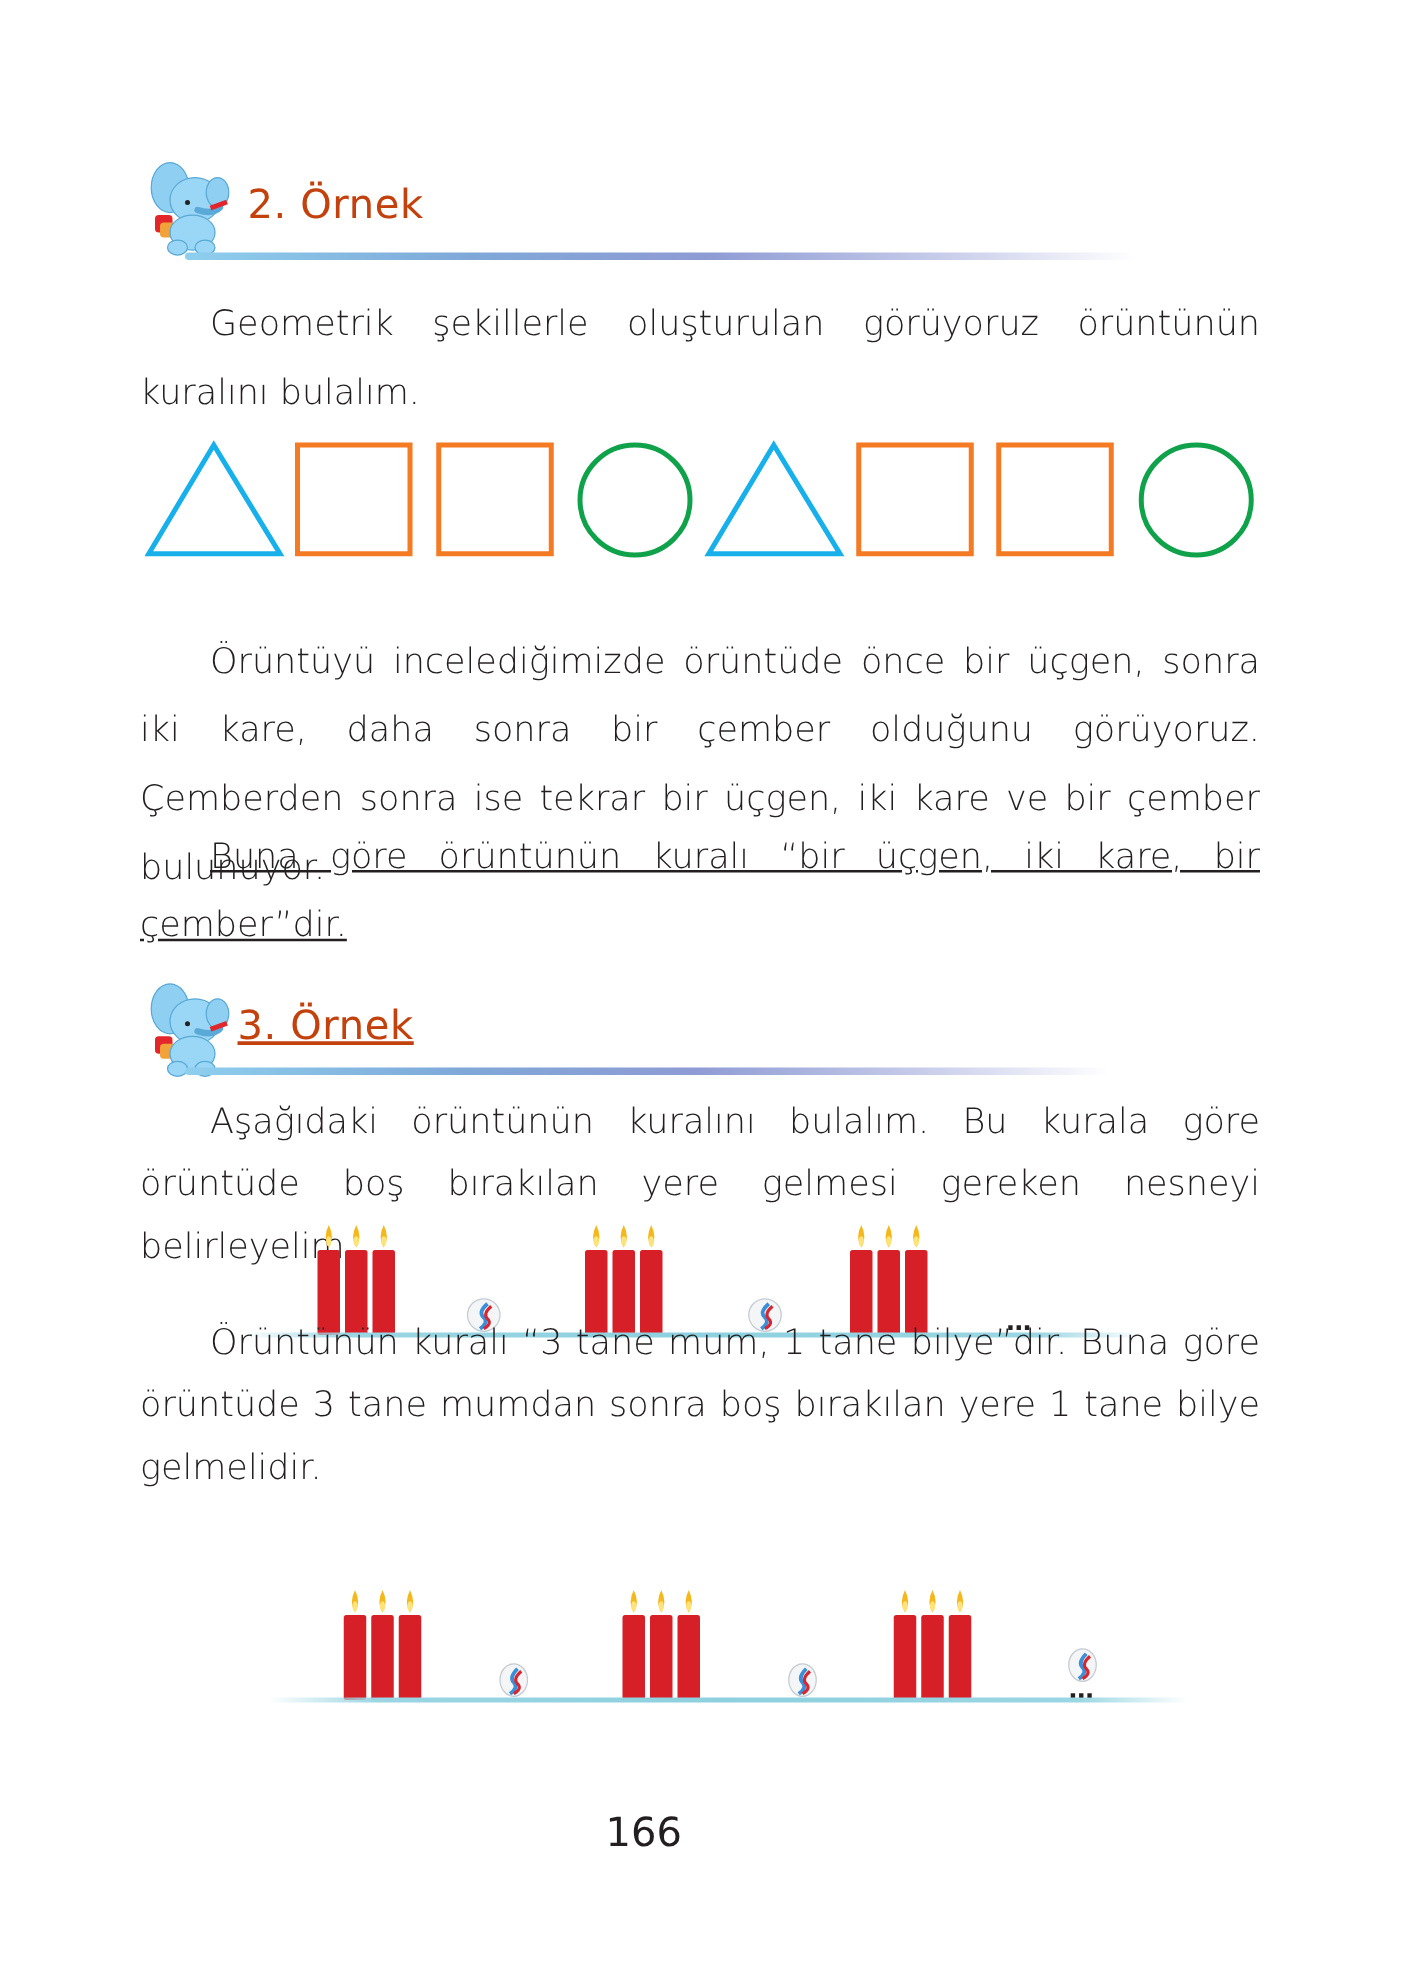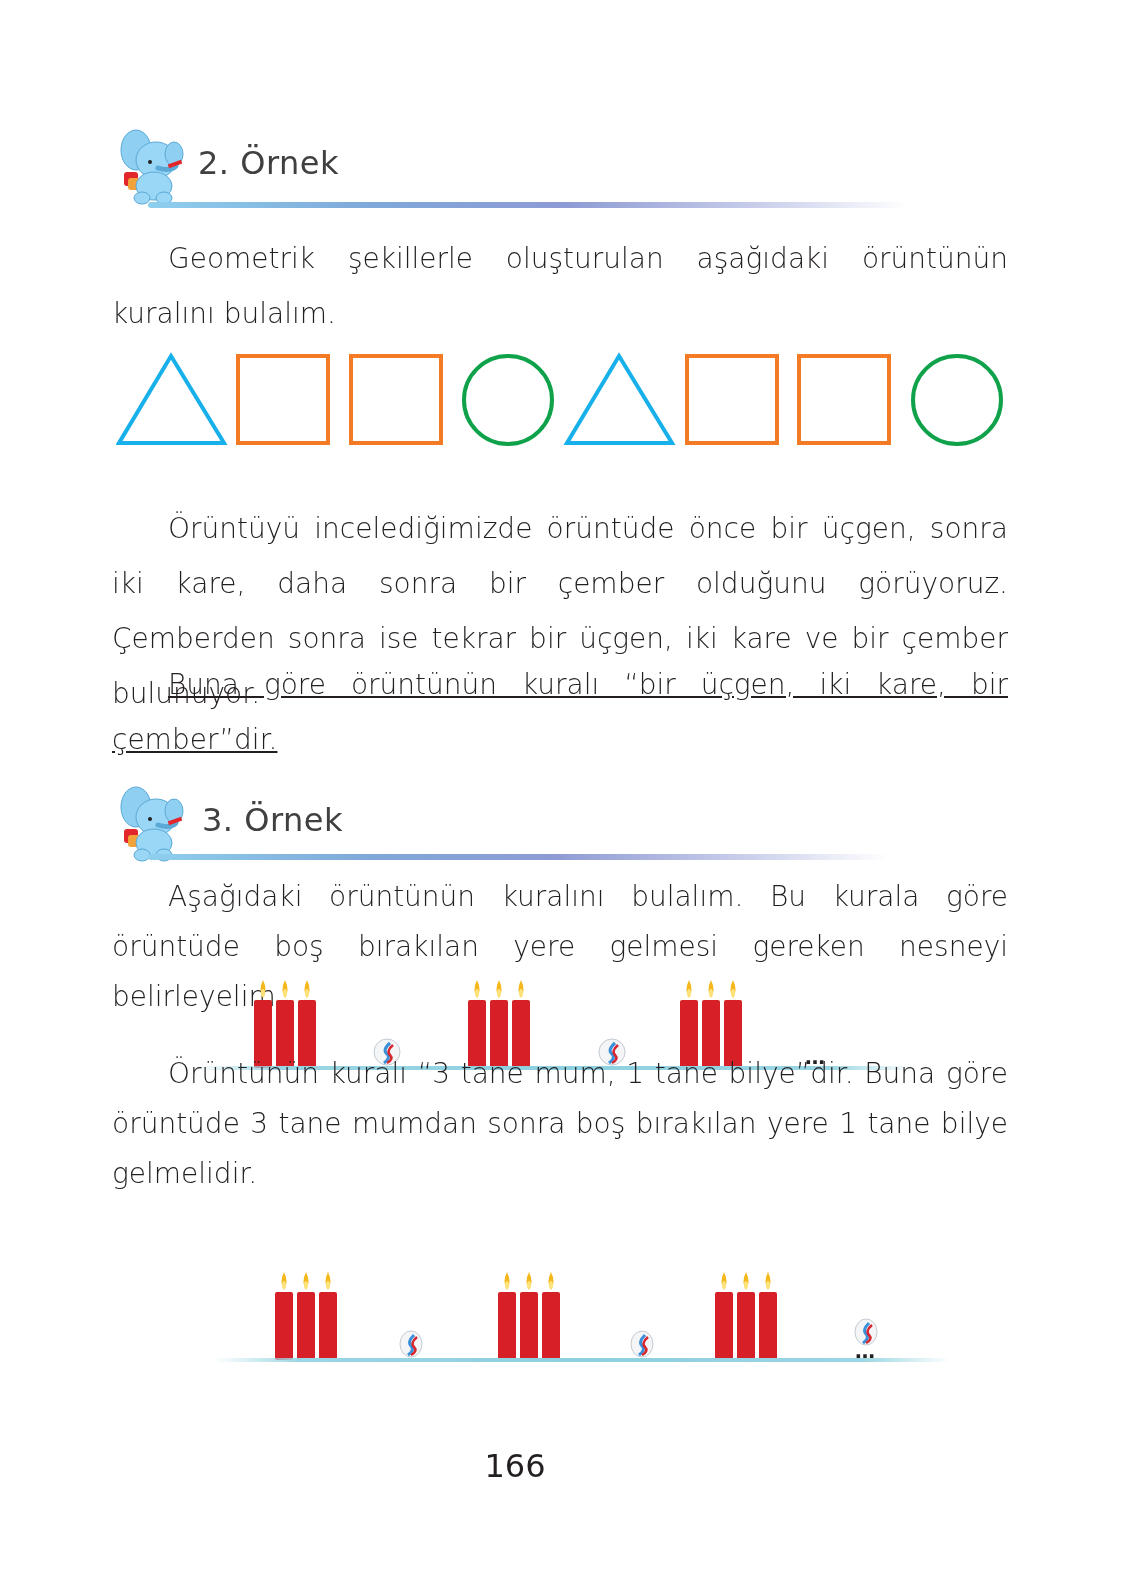--- a/index.html
+++ b/index.html
@@ -1,21 +1,21 @@
 <!DOCTYPE html>
 <html><head>
   <meta charset="utf-8">
   <style>
     * { box-sizing: border-box; margin: 0; padding: 0; }
     html, body { width: 1134px; height: 1588px; background: #ffffff; }
     body { position: relative; font-family: "DejaVu Sans", sans-serif; color: #231f20; overflow: hidden; }
 
     .section-header { position: absolute; left: 118px; width: 790px; height: 90px; }
     .mascot { position: absolute; left: 0; top: 0; width: 72px; height: 80px; }
-    .section-title { position: absolute; left: 80px; top: 18px; font-size: 32px; color: #404040; letter-spacing: 0.5px; font-family: "DejaVu Sans", sans-serif; font-weight: normal; }
+    .section-title { position: absolute; left: 80px; top: 18px; font-size: 32px; color: #c2410c; letter-spacing: 0.5px; font-family: "DejaVu Sans", sans-serif; font-weight: normal; }
     .header-rule { position: absolute; left: 30px; top: 76px; width: 760px; height: 6px;
       background: linear-gradient(to right, #8ecfee 0%, #7fa8d8 30%, #8e9bd4 55%, #c8cdea 80%, rgba(255,255,255,0) 100%); border-radius: 3px; }
 
     .para { position: absolute; left: 112px; width: 896px; font-size: 28px; line-height: 55px; text-align: justify; text-align-last: left; color: #231f20; font-weight: 300; }
     .para .indent { display: inline-block; width: 56px; }
     .para.wide-spacing { word-spacing: 12px; }
 
     .shapes-row { position: absolute; left: 116px; top: 352px; width: 890px; height: 96px; }
     .shapes-row svg { display: block; }
 
@@ -42,21 +42,21 @@
     <rect x="6" y="46" width="14" height="14" rx="3" fill="#e2262c"></rect>
     <rect x="10" y="52" width="12" height="12" rx="3" fill="#f2a23a"></rect>
     <ellipse cx="36" cy="60" rx="18" ry="14" fill="#9ad6f5" stroke="#5aa9d6" stroke-width="1"></ellipse>
     <ellipse cx="24" cy="72" rx="8" ry="6" fill="#9ad6f5" stroke="#5aa9d6" stroke-width="1"></ellipse>
     <ellipse cx="46" cy="72" rx="8" ry="6" fill="#9ad6f5" stroke="#5aa9d6" stroke-width="1"></ellipse>
   </svg>
   <div class="section-title">2. Örnek</div>
   <div class="header-rule"></div>
 </div>
 
-<div class="para" style="top:231px;"><span class="indent"></span><span>Geometrik şekillerle oluşturulan aşağıdaki örüntünün kuralını bulalım.</span></div>
+<div class="para" style="top:231px;"><span class="indent"></span><span>Geometrik şekillerle oluşturulan görüyoruz örüntünün kuralını bulalım.</span></div>
 
 <div class="shapes-row">
   <svg width="890" height="96" viewBox="0 0 890 96">
     <g>
         <polygon points="55,4 108,91 3,91" fill="none" stroke="#17b0ea" stroke-width="4"></polygon>
       </g>
     <g>
         <rect x="122" y="4" width="90" height="87" fill="none" stroke="#f47a24" stroke-width="4"></rect>
       </g>
     <g>
@@ -91,21 +91,21 @@
     <ellipse cx="56" cy="28" rx="9" ry="12" fill="#8fd0f2" stroke="#5aa9d6" stroke-width="1"></ellipse>
     <path d="M40 42 Q52 46 58 40" stroke="#5aa9d6" stroke-width="5" fill="none" stroke-linecap="round"></path>
     <circle cx="32" cy="36" r="2" fill="#222"></circle>
     <rect x="50" y="36" width="14" height="4" fill="#e2262c" transform="rotate(-20 57 38)"></rect>
     <rect x="6" y="46" width="14" height="14" rx="3" fill="#e2262c"></rect>
     <rect x="10" y="52" width="12" height="12" rx="3" fill="#f2a23a"></rect>
     <ellipse cx="36" cy="60" rx="18" ry="14" fill="#9ad6f5" stroke="#5aa9d6" stroke-width="1"></ellipse>
     <ellipse cx="24" cy="72" rx="8" ry="6" fill="#9ad6f5" stroke="#5aa9d6" stroke-width="1"></ellipse>
     <ellipse cx="46" cy="72" rx="8" ry="6" fill="#9ad6f5" stroke="#5aa9d6" stroke-width="1"></ellipse>
   </svg>
-  <div class="section-title" style="left:84px;">3. Örnek</div>
+  <div class="section-title" style="left:72px;text-decoration:underline;">3. Örnek</div>
   <div class="header-rule" style="top:71px; width:740px;"></div>
 </div>
 
 <div class="para wide-spacing" style="top:872px; line-height:50px;"><span class="indent"></span><span>Aşağıdaki örüntünün kuralını bulalım. Bu kurala göre örüntüde boş bırakılan yere gelmesi gereken nesneyi belirleyelim.</span></div>
 
 <div class="pattern-row" style="top:970px;">
   <svg class="candle-group" style="left:58px;" viewBox="0 0 64 92">
     <g fill="#f4b71c">
         <path d="M10 4 Q15 14 10 22 Q5 14 10 4Z"></path>
         <path d="M32 4 Q37 14 32 22 Q27 14 32 4Z"></path>

